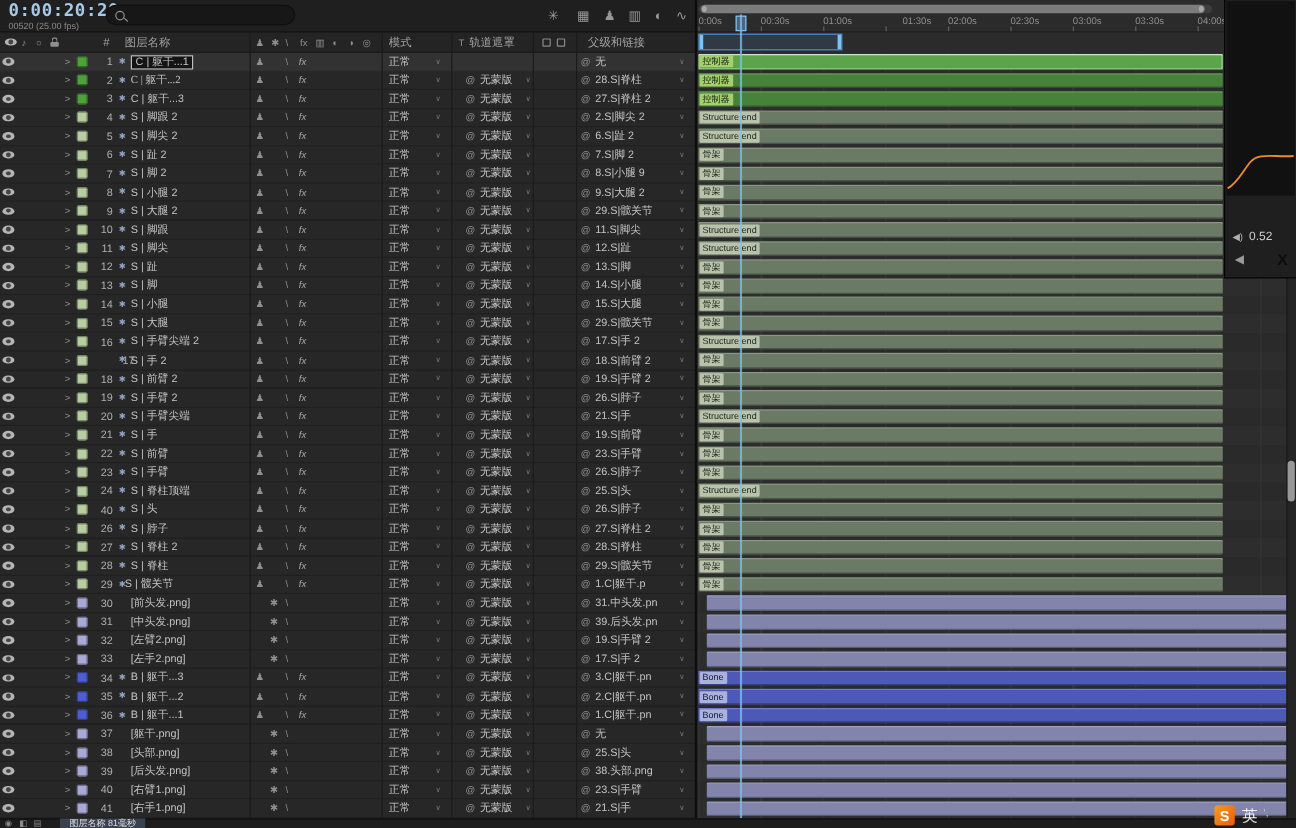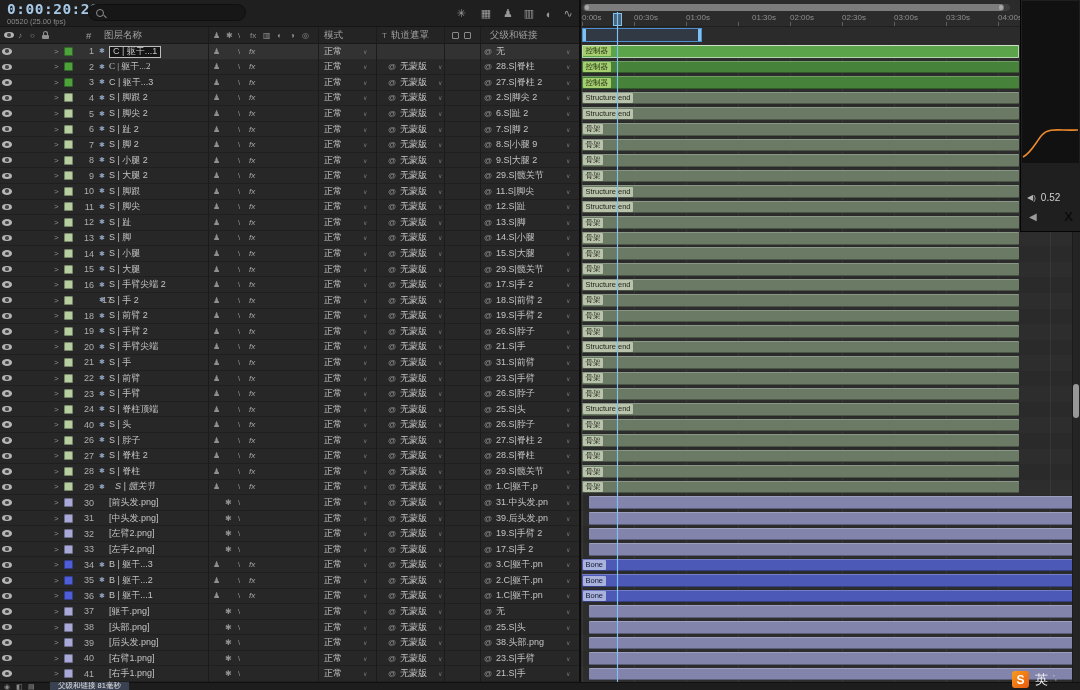--- a/index.html
+++ b/index.html
@@ -635,21 +635,21 @@
         <span class="cell name" style="left: 109px;">S | 手</span>
         <span class="cell dim sm" style="left: 213px;">♟</span>
         <span class="cell dim sm" style="left: 238px;">\</span>
         <span class="cell fxs" style="left: 249px;">fx</span>
         <span class="cell" style="left: 324px;">正常</span>
         <span class="cell caret" style="left: 363px;">∨</span>
         <span class="cell dim sm" style="left: 388px;">@</span>
         <span class="cell" style="left: 400px;">无蒙版</span>
         <span class="cell caret" style="left: 438px;">∨</span>
         <span class="cell dim sm" style="left: 484px;">@</span>
-        <span class="cell parent" style="left: 496px;">31.S|前臂</span>
+        <span class="cell parent" style="left: 496px;">19.S|前臂</span>
         <span class="cell caret" style="left: 566px;">∨</span>
       </div>
       <div class="lrow" style="top: 326.78px; height: 15.561px;">
         <span class="cell" style="left: 2px;">
           <span class="eye"></span>
         </span>
         <span class="cell dim sm" style="left: 54px;">&gt;</span>
         <span class="cell" style="left: 64px;">
           <span class="sw" style="background:#b7cfa0"></span>
         </span>
@@ -809,21 +809,21 @@
       <div class="lrow" style="top: 435.707px; height: 15.561px;">
         <span class="cell" style="left: 2px;">
           <span class="eye"></span>
         </span>
         <span class="cell dim sm" style="left: 54px;">&gt;</span>
         <span class="cell" style="left: 64px;">
           <span class="sw" style="background:#b7cfa0"></span>
         </span>
         <span class="cell num" style="left: 78px;">29</span>
         <span class="cell typ" style="left: 99px;">✱</span>
-        <span class="cell name" style="left: 115px; font-style: italic;">S | 髋关节</span>
+        <span class="cell name" style="left: 104px;">S | 髋关节</span>
         <span class="cell dim sm" style="left: 213px;">♟</span>
         <span class="cell dim sm" style="left: 238px;">\</span>
         <span class="cell fxs" style="left: 249px;">fx</span>
         <span class="cell" style="left: 324px;">正常</span>
         <span class="cell caret" style="left: 363px;">∨</span>
         <span class="cell dim sm" style="left: 388px;">@</span>
         <span class="cell" style="left: 400px;">无蒙版</span>
         <span class="cell caret" style="left: 438px;">∨</span>
         <span class="cell dim sm" style="left: 484px;">@</span>
         <span class="cell parent" style="left: 496px;">1.C|躯干.p</span>
@@ -1329,19 +1329,19 @@
   </div>
 
   <div id="vstrack"></div>
   <div id="vsthumb"></div>
 
   <div id="bottombar">
     <span class="bbicon" style="left:4px">◉</span>
     <span class="bbicon" style="left:16px">◧</span>
     <span class="bbicon" style="left:28px">▤</span>
   </div>
-  <div id="renderchip">父级和链接 81毫秒</div>
+  <div id="renderchip">图层名称 81毫秒</div>
 
   <div id="sogou">S</div>
   <div id="imelang">英</div>
   <div id="imemarks">’,</div>
 
 </div>
 
 </body></html>

